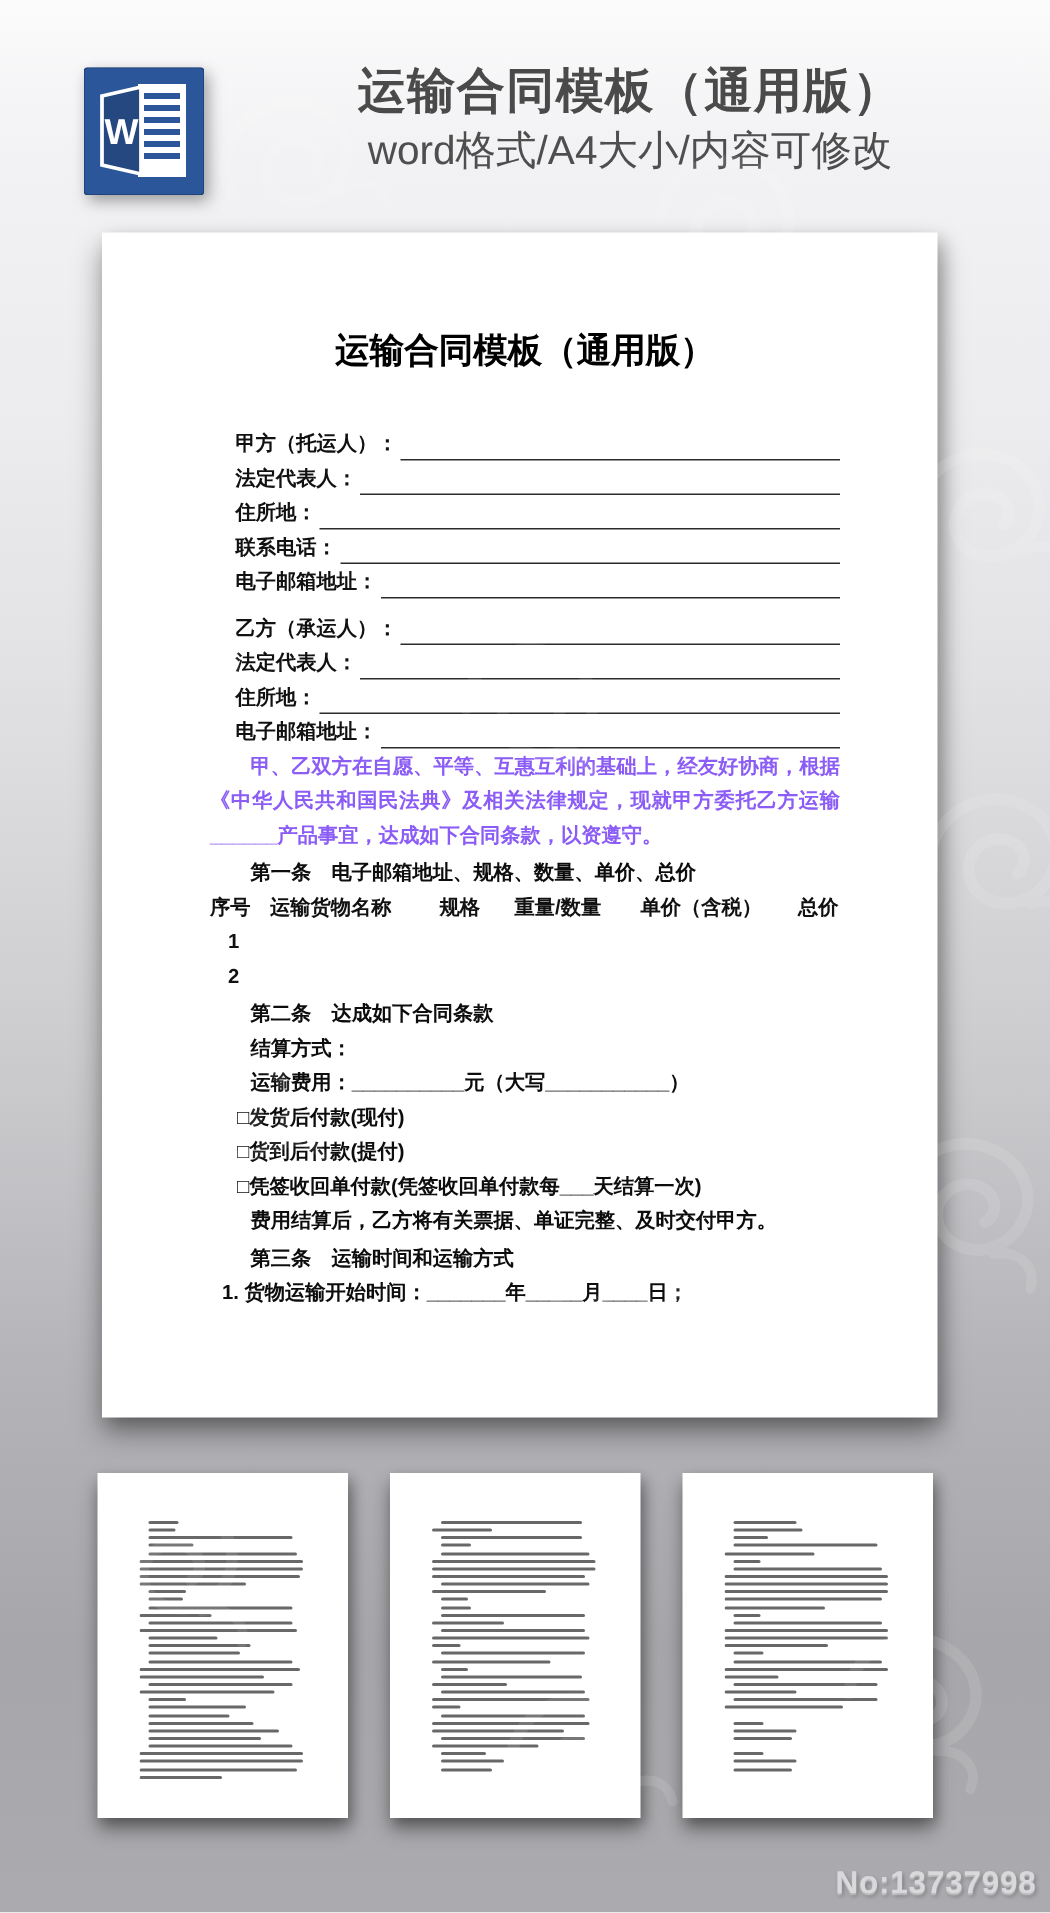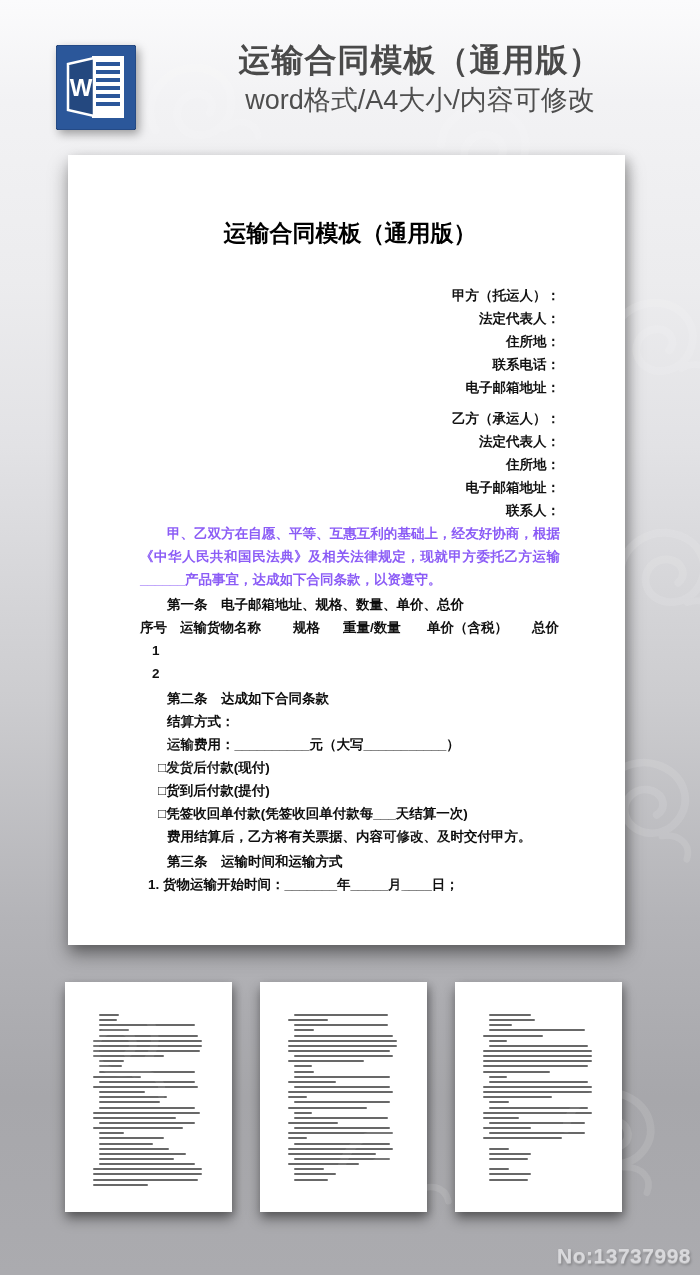--- a/index.html
+++ b/index.html
@@ -21,21 +21,21 @@
 
   
   .page1{position:absolute;left:68px;top:155px;width:557px;height:790px;background:#fff;z-index:3;
     box-shadow:0 10px 18px rgba(0,0,0,.38),4px 4px 10px rgba(0,0,0,.18);}
   .doc{position:absolute;inset:0;padding:63px 65px 0 72px;color:#111;}
   .doc-title{font-size:23px;font-weight:bold;text-align:center;line-height:30px;margin-bottom:36px;color:#000;}
   .dline{font-size:13.5px;font-weight:bold;line-height:23px;white-space:nowrap;color:#0d0d0d;}
   .ind-text{margin-left:27px;}
   .ind-cb{margin-left:18px;}
   .ind-num{margin-left:8px;}
-  .party{margin-left:29px;display:flex;align-items:flex-end;height:23px;flex-direction:column;}
+  .party{margin-left:17px;display:flex;align-items:flex-end;height:23px;}
   .party .plabel{font-size:13.5px;font-weight:bold;line-height:23px;white-space:nowrap;}
   .party .blank{flex:1;border-bottom:1.5px solid #2b2b2b;height:18px;margin-left:2px;}
   .gap8{height:8px;}
   .heading{margin-left:27px;margin-top:2px;}
   .preamble{font-size:13.5px;font-weight:bold;line-height:23px;text-indent:2em;text-align:justify;color:#8b5cf6;}
   .gtable{margin-top:0;}
   .grow{display:grid;grid-template-columns:40px 113px 50px 84px 105px 1fr;height:23px;}
   .gcell{font-size:13.5px;font-weight:bold;line-height:23px;white-space:nowrap;}
   .grow.body .gcell:first-child{padding-left:12px;}
 
@@ -115,24 +115,20 @@
             <span class="blank"></span>
           </div>
           <div class="party">
             <span class="plabel">住所地：</span>
             <span class="blank"></span>
           </div>
           <div class="party">
             <span class="plabel">电子邮箱地址：</span>
             <span class="blank"></span>
           </div>
-          <div class="party">
-            <span class="plabel">联系人：</span>
-            <span class="blank"></span>
-          </div>
         </div>
 
       <div class="preamble">甲、乙双方在自愿、平等、互惠互利的基础上，经友好协商，根据《中华人民共和国民法典》及相关法律规定，现就甲方委托乙方运输______产品事宜，达成如下合同条款，以资遵守。</div>
 
       <div class="dline heading">第一条　电子邮箱地址、规格、数量、单价、总价</div>
       <div id="goods-table" class="gtable">
           <div class="grow">
             <div class="gcell">序号</div>
             <div class="gcell">运输货物名称</div>
             <div class="gcell">规格</div>
@@ -158,21 +154,21 @@
           </div>
         </div>
 
       <div class="dline heading">第二条　达成如下合同条款</div>
       <div id="article-2">
           <div class="dline ind-text">结算方式：</div>
           <div class="dline ind-text">运输费用：__________元（大写___________）</div>
           <div class="dline ind-cb">□发货后付款(现付)</div>
           <div class="dline ind-cb">□货到后付款(提付)</div>
           <div class="dline ind-cb">□凭签收回单付款(凭签收回单付款每___天结算一次)</div>
-          <div class="dline ind-text">费用结算后，乙方将有关票据、内容可修改、及时交付甲方。</div>
+          <div class="dline ind-text">费用结算后，乙方将有关票据、单证完整、及时交付甲方。</div>
         </div>
 
       <div class="dline heading">第三条　运输时间和运输方式</div>
       <div id="article-3">
           <div class="dline ind-num">1. 货物运输开始时间：_______年_____月____日；</div>
         </div>
     </div>
   </div>
 
   <div id="thumb-2" class="thumb t2">

